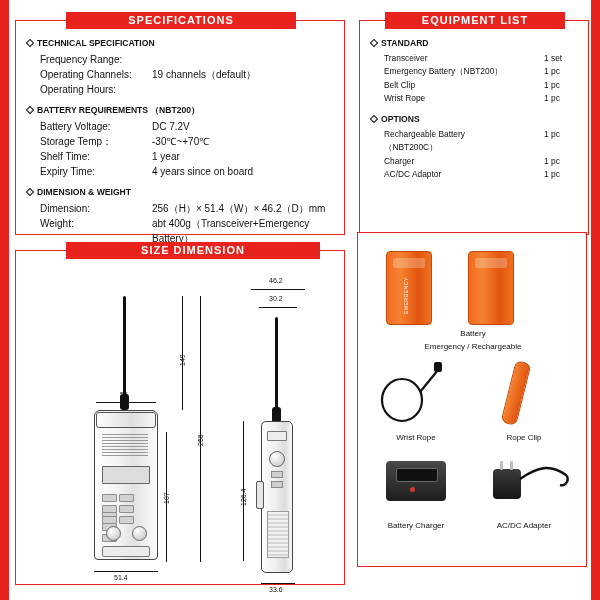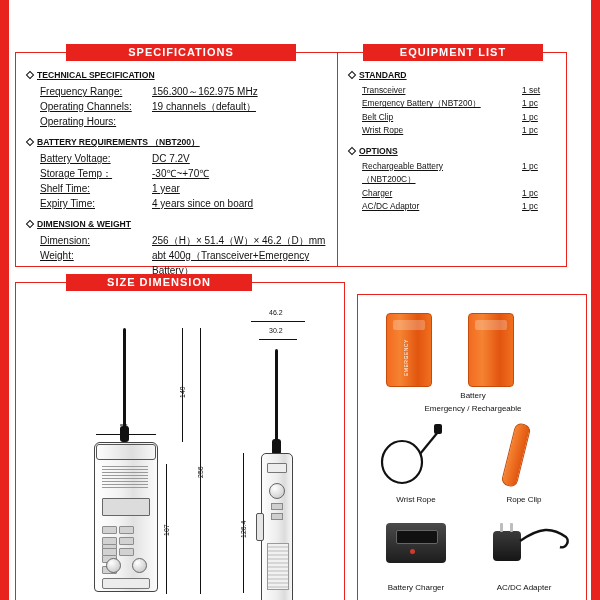--- a/index.html
+++ b/index.html
@@ -13,39 +13,39 @@
   }
   .page{
     position:absolute;left:0;top:0;width:600px;height:600px;
     box-sizing:border-box;
   }
   
   .edge-left{position:absolute;left:0;top:0;width:9px;height:600px;background:#e8231e;}
   .edge-right{position:absolute;right:0;top:0;width:9px;height:600px;background:#e8231e;}
 
   
-  .panel{position:absolute;border:1px solid #e8231e;box-sizing:border-box;background:#fff;margin-top:32px;}
+  .panel{position:absolute;border:1px solid #e8231e;box-sizing:border-box;background:#fff;}
   .panel-title{
     position:absolute;background:#e8231e;color:#fff;
     font-size:11px;font-weight:bold;letter-spacing:1px;
     text-align:center;line-height:17px;height:17px;
     top:-9px;
   }
   .panel-body{padding:10px 8px 8px 10px;font-size:8.5px;line-height:1.45;}
 
   
   #spec-panel{left:15px;top:20px;width:330px;height:215px;}
   #spec-title{left:50px;width:230px;}
-  #eq-panel{left:337px;top:20px;width:230px;height:215px;}
+  #eq-panel{left:359px;top:20px;width:230px;height:215px;}
   #eq-title{left:25px;width:180px;}
   #size-panel{left:15px;top:250px;width:330px;height:335px;}
-  #size-title{left:50px;width:186px;}
-  #img-panel{left:357px;top:262px;width:230px;height:335px;}
-
-  .sec{margin:0 0 7px 0;text-decoration:underline;}
+  #size-title{left:50px;width:254px;}
+  #img-panel{left:357px;top:232px;width:230px;height:335px;}
+
+  .sec{margin:0 0 7px 0;}
   .sec-head{font-weight:bold;font-size:8.6px;margin-bottom:2.5px;position:relative;padding-left:11px;}
   .sec-head:before{
     content:"";position:absolute;left:1px;top:3px;width:4px;height:4px;
     border:1px solid #111;transform:rotate(45deg);
   }
   .kv{display:flex;padding-left:14px;font-size:10px;line-height:1.5;}
   .kv .k{width:112px;flex:0 0 112px;}
   .kv .v{flex:1;}
 
   
@@ -129,21 +129,20 @@
   <div class="edge-right"></div>
 
   <div class="panel" id="spec-panel">
     <div class="panel-title" id="spec-title">SPECIFICATIONS</div>
     <div class="panel-body" style="padding-top:16px;">
 
       <div class="sec">
         <div class="sec-head">TECHNICAL SPECIFICATION</div>
         <div class="kv">
           <div class="k">Frequency Range:</div>
-          <div class="v">156.300～162.975 MHz</div>
         </div>
         <div class="kv">
           <div class="k">Operating Channels:</div>
           <div class="v">19 channels（default）</div>
         </div>
         <div class="kv">
           <div class="k">Operating Hours:</div>
         </div>
       </div>
 

